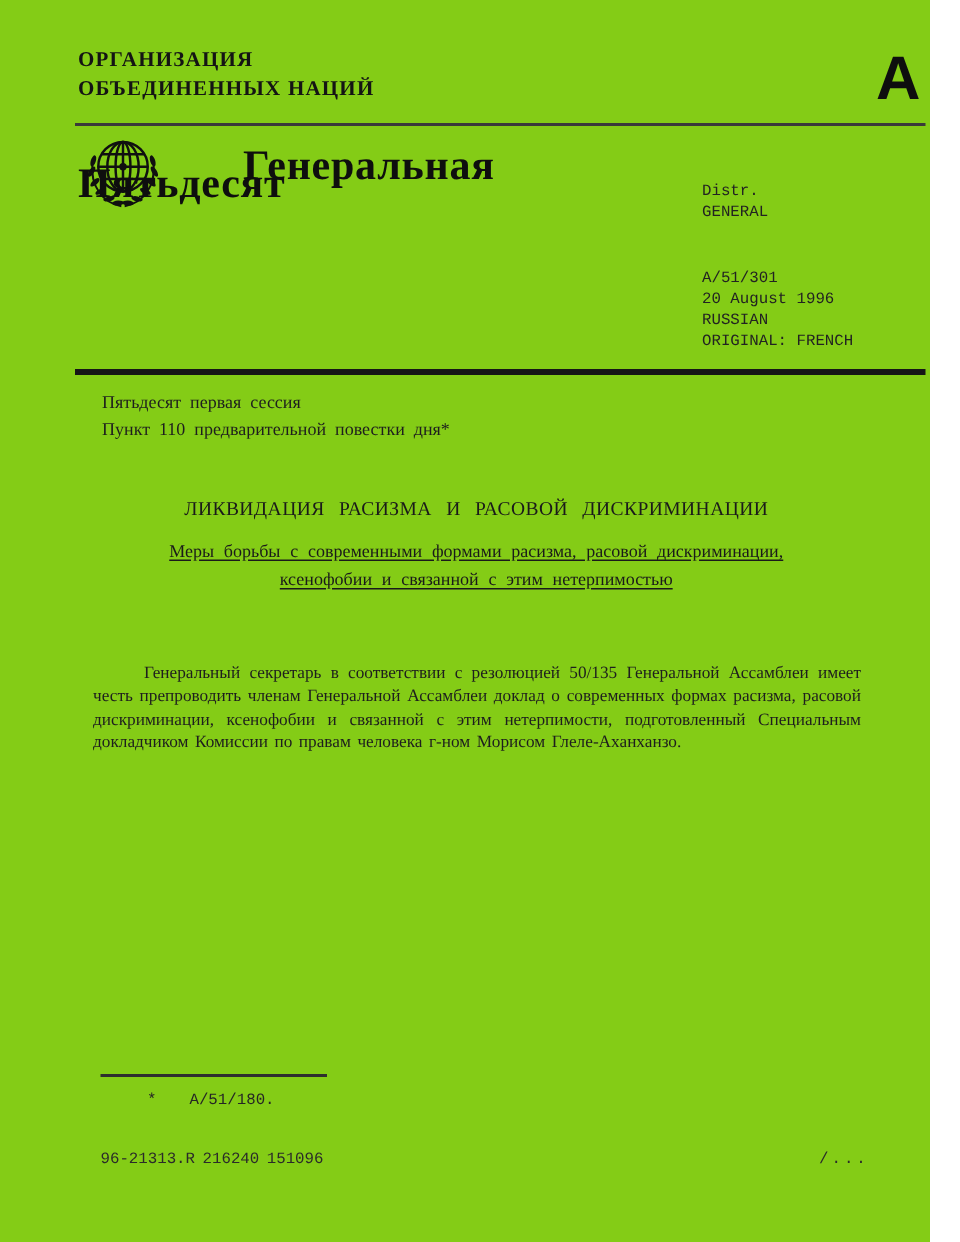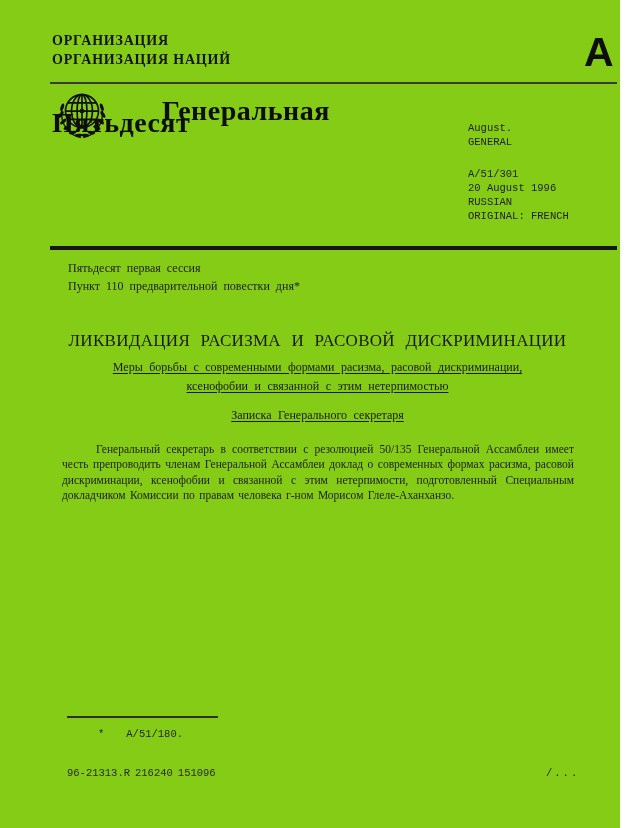--- a/index.html
+++ b/index.html
@@ -38,39 +38,39 @@
   }
   .assembly-word.w1 { left: 127px; top: 96px; margin-left: 35px; }
   .assembly-word.w2 { left: 52px; top: 108px; }
   
   .distr {
     position: absolute; left: 468px; top: 121px;
     font-family: "Liberation Mono", "DejaVu Sans Mono", monospace;
     font-size: 10.5px; line-height: 14px; color: #222;
     white-space: nowrap;
   }
-  .distr .group2 { margin-top: 18px; }
+  .distr .group2 { margin-top: 30px; }
   
   .rule-thick {
     position: absolute; left: 50px; top: 246px;
     width: 567px; height: 4px; background: #161616;
   }
   
   .session {
     position: absolute; left: 68px; top: 259px;
     font-size: 12px; line-height: 18px; word-spacing: 3px; color: #1e1e1e;
     white-space: nowrap;
   }
   
   .center-col {
     position: absolute; left: 45px; width: 545px;
     text-align: center; color: #1a1a1a;
   }
   .doc-title {
-    top: 331px; font-size: 17px; word-spacing: 6px; letter-spacing: 0.3px;
+    top: 331px; font-size: 13px; word-spacing: 6px; letter-spacing: 0.3px;
   }
   .doc-subtitle {
     top: 358px; font-size: 12px; line-height: 18.5px; word-spacing: 3.5px;
   }
   .doc-subtitle span { text-decoration: underline; text-underline-offset: 2px; }
   .note-heading {
     top: 408px; font-size: 12px; word-spacing: 3.5px;
   }
   .note-heading span { text-decoration: underline; text-underline-offset: 2px; }
   
@@ -105,21 +105,21 @@
     letter-spacing: 2px;
   }
 </style>
 </head>
 <body>
 
 <div class="page">
 
   <div class="org-block">
     <div>ОРГАНИЗАЦИЯ</div>
-    <div>ОРГАНИЗАЦИЯ НАЦИЙ</div>
+    <div>ОБЪЕДИНЕННЫХ НАЦИЙ</div>
   </div>
 
   <div class="series-letter">A</div>
 
   <div class="rule-thin"></div>
 
   <div class="emblem">
     <svg viewBox="0 0 120 100" width="66" height="55" aria-hidden="true">
       <g stroke="#101010" fill="none" stroke-width="3">
         <circle cx="60" cy="42" r="30"></circle>
@@ -146,21 +146,21 @@
         <ellipse cx="77" cy="81" rx="7" ry="3" transform="rotate(12 77 81)"></ellipse>
         <ellipse cx="66" cy="86" rx="7" ry="3" transform="rotate(3 66 86)"></ellipse>
       </g>
     </svg>
   </div>
 
   <div class="assembly-word w1">Генеральная</div>
   <div class="assembly-word w2">Пятьдесят</div>
 
   <div class="distr">
-    <div>August.</div>
+    <div>Distr.</div>
     <div>GENERAL</div>
     <div class="group2">A/51/301</div>
     <div>20 August 1996</div>
     <div>RUSSIAN</div>
     <div>ORIGINAL: FRENCH</div>
   </div>
 
   <div class="rule-thick"></div>
 
   <div class="session">
@@ -168,23 +168,20 @@
     <div>Пункт 110 предварительной повестки дня*</div>
   </div>
 
   <div class="center-col doc-title">ЛИКВИДАЦИЯ РАСИЗМА И РАСОВОЙ ДИСКРИМИНАЦИИ</div>
 
   <div class="center-col doc-subtitle">
     <div><span>Меры борьбы с современными формами расизма,  расовой дискриминации,</span></div>
     <div><span>ксенофобии и связанной с этим нетерпимостью</span></div>
   </div>
 
-  <div class="center-col note-heading">
-    <span>Записка Генерального секретаря</span>
-  </div>
 
   <div class="body-paragraph">Генеральный секретарь в соответствии с резолюцией 50/135 Генеральной Ассамблеи имеет честь препроводить членам Генеральной Ассамблеи доклад о современных формах расизма, расовой дискриминации, ксенофобии и связанной с этим нетерпимости, подготовленный Специальным докладчиком Комиссии по правам человека г-ном Морисом Глеле-Аханханзо.</div>
 
   <div class="footnote-rule"></div>
   <div class="footnote">
     <span>*</span>
     <span>A/51/180.</span>
   </div>
 
   <div class="footer-codes">

